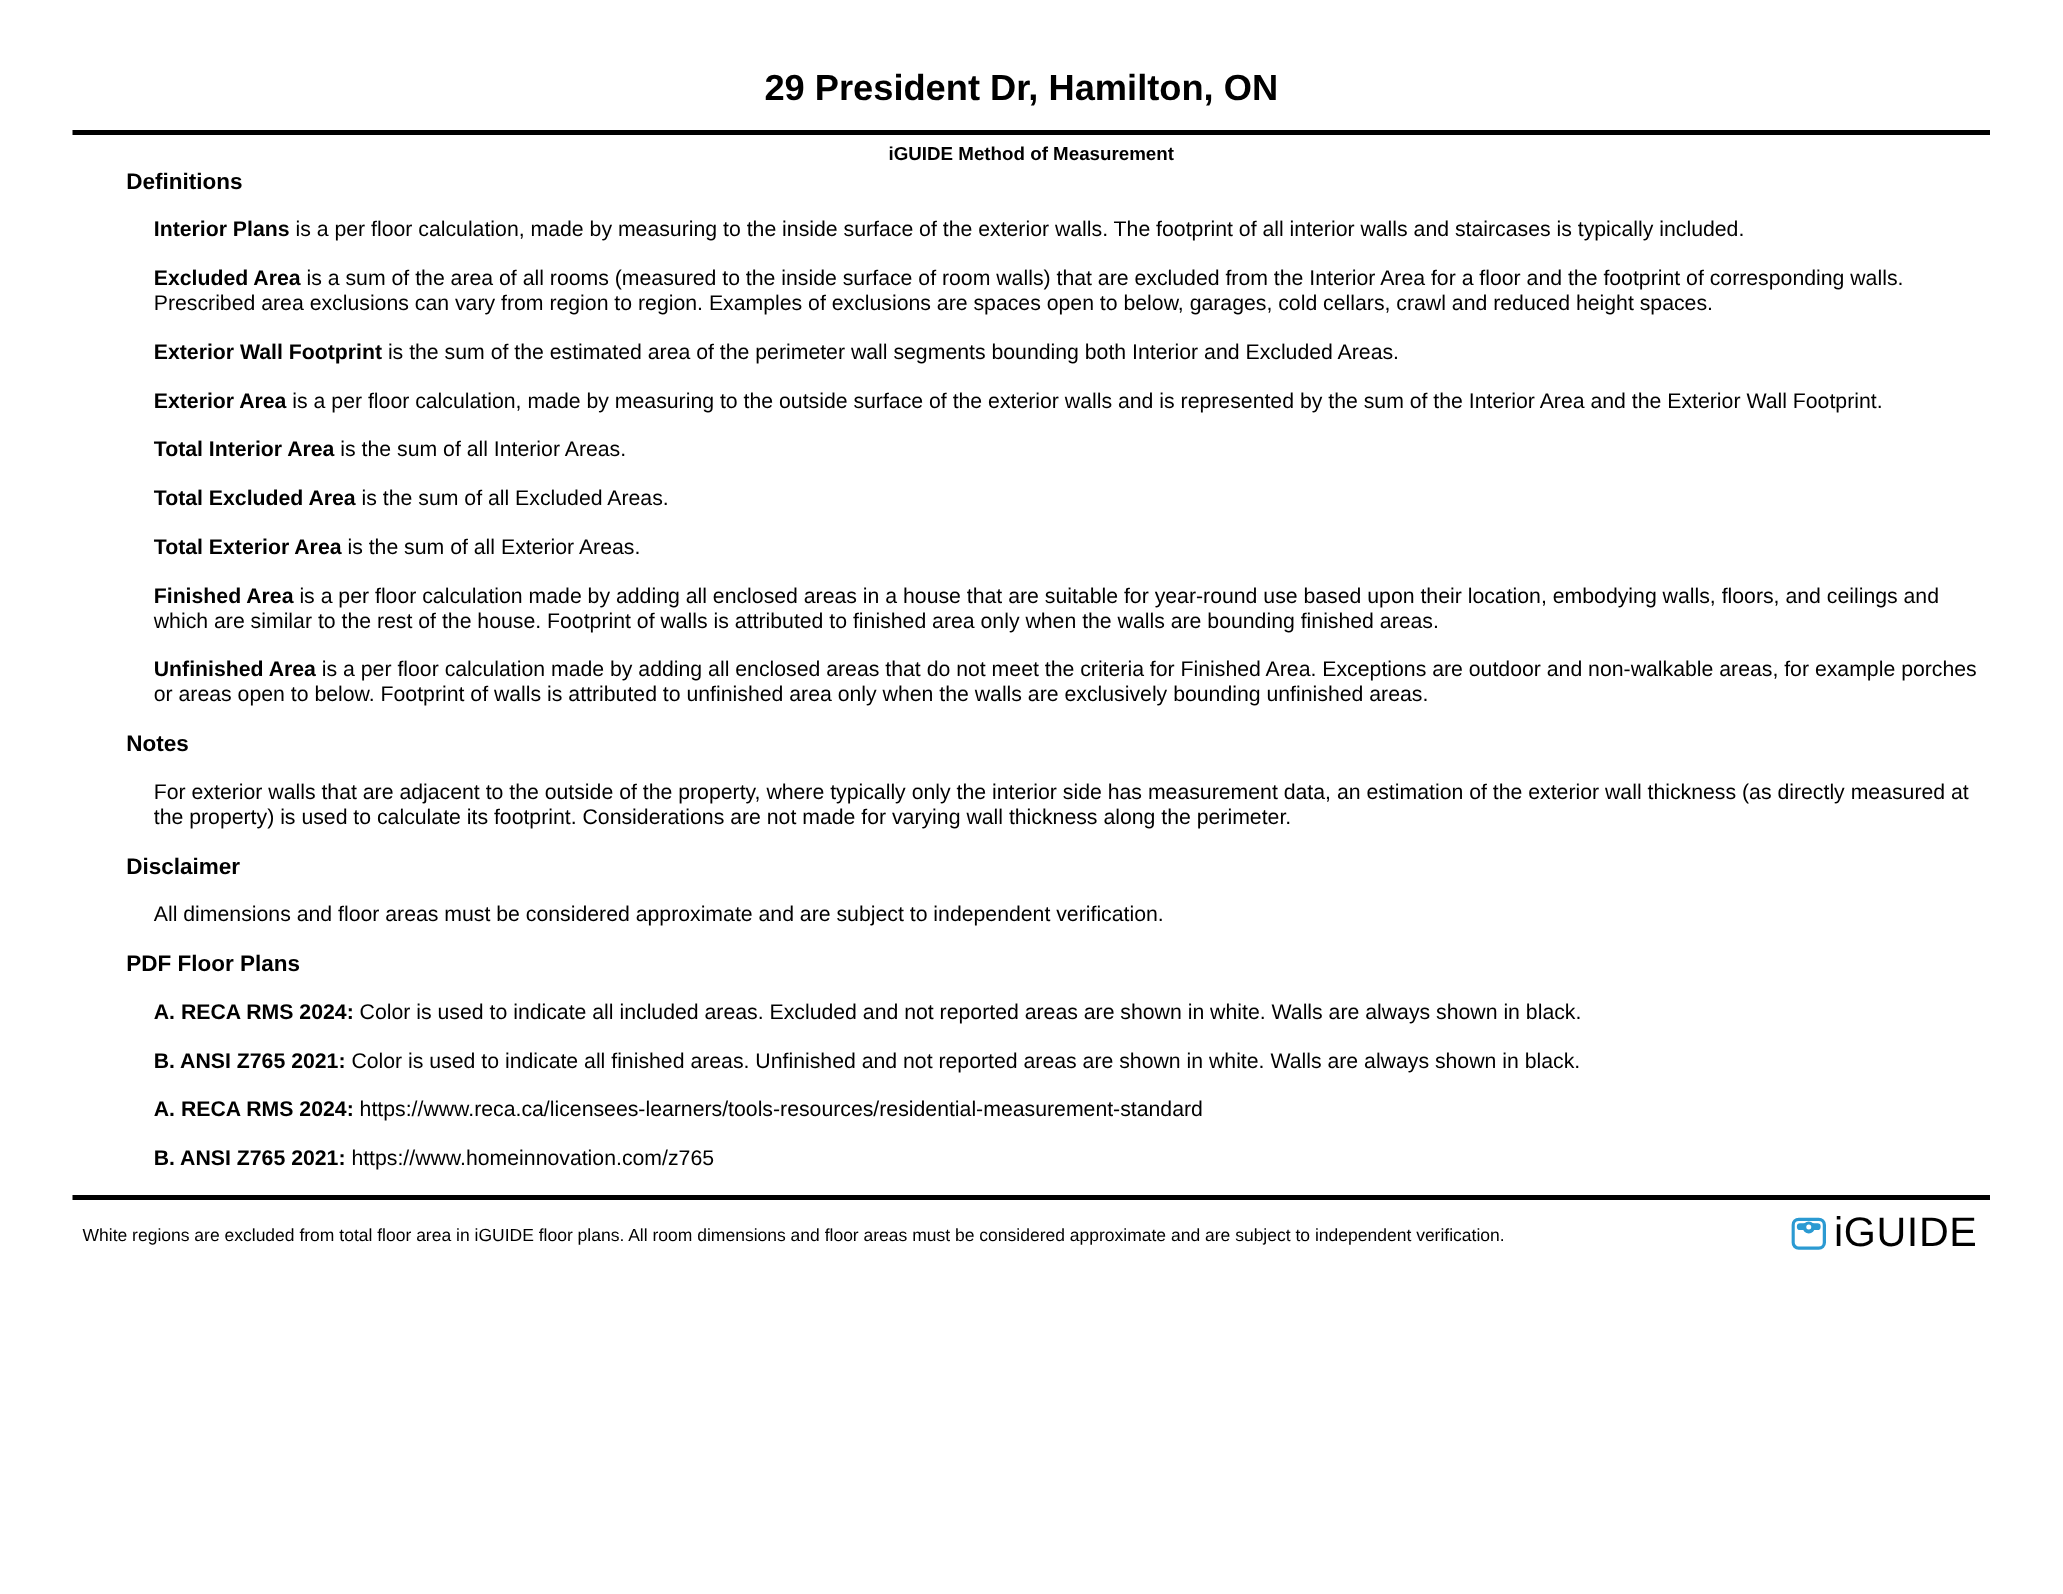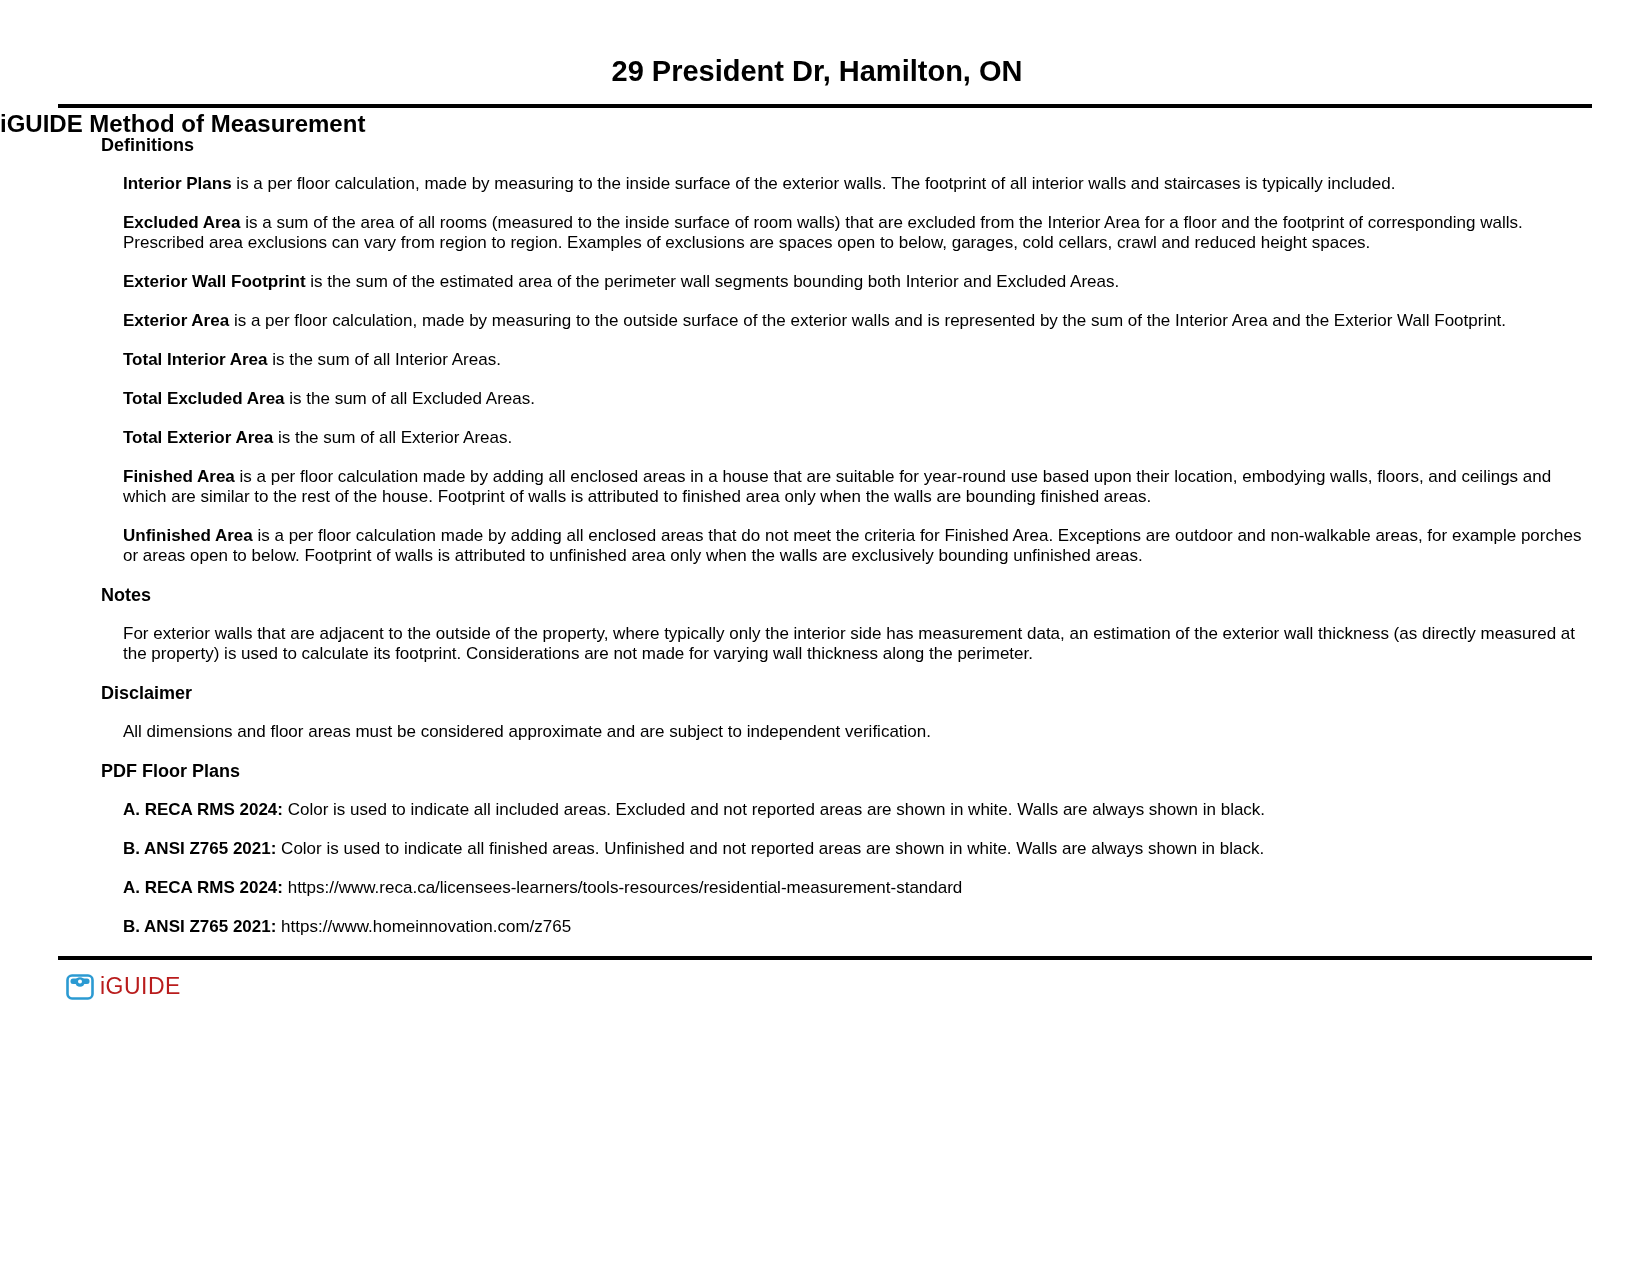--- a/index.html
+++ b/index.html
@@ -20,22 +20,22 @@
     font-weight: bold;
   }
   .rule {
     height: 4px;
     background: #000000;
     margin-left: 58px;
     margin-right: 58px;
   }
   .rule-top { margin-top: 16px; }
   .subtitle {
-    text-align: left;
-    font-size: 24px;
+    text-align: center;
+    font-size: 15px;
     line-height: 23px;
     font-weight: bold;
     margin-top: 4px;
   }
   h2 {
     font-size: 18px;
     line-height: 20px;
     font-weight: bold;
     margin: 0 0 19px 101px;
   }
@@ -57,22 +57,22 @@
     line-height: 17px;
     padding-top: 8px;
   }
   .logo {
     display: flex;
     align-items: center;
     gap: 6px;
     flex: none;
   }
   .logo-text {
-    color: #b91c1c;
-    font-size: 23px;
+    color: #000000;
+    font-size: 33px;
     line-height: 28px;
     letter-spacing: 0.5px;
   }
 </style>
 </head>
 <body>
 
 <main>
   <h1 class="title">29 President Dr, Hamilton, ON</h1>
   <div class="rule rule-top"></div>
@@ -109,20 +109,21 @@
 
   <section>
     <p><b>A. RECA RMS 2024:</b><span> https://www.reca.ca/licensees-learners/tools-resources/residential-measurement-standard</span></p>
     <p><b>B. ANSI Z765 2021:</b><span> https://www.homeinnovation.com/z765</span></p>
   </section>
 </main>
 
 <footer>
   <div class="rule rule-bottom"></div>
   <div class="footer-row">
+    <span class="footer-note">White regions are excluded from total floor area in iGUIDE floor plans. All room dimensions and floor areas must be considered approximate and are subject to independent verification.</span>
     <span class="logo">
       <svg width="28" height="28" viewBox="0 0 28 28" aria-hidden="true">
         <rect x="1.5" y="3.5" width="25" height="23" rx="4.5" fill="none" stroke="#2b9ad2" stroke-width="2.6"></rect>
         <rect x="4.5" y="6.5" width="19" height="5.5" rx="2.5" fill="#2b9ad2"></rect>
         <circle cx="14" cy="10" r="4.8" fill="#2b9ad2"></circle>
         <circle cx="14" cy="9.6" r="2" fill="#ffffff"></circle>
       </svg>
       <span class="logo-text">iGUIDE</span>
     </span>
   </div>

